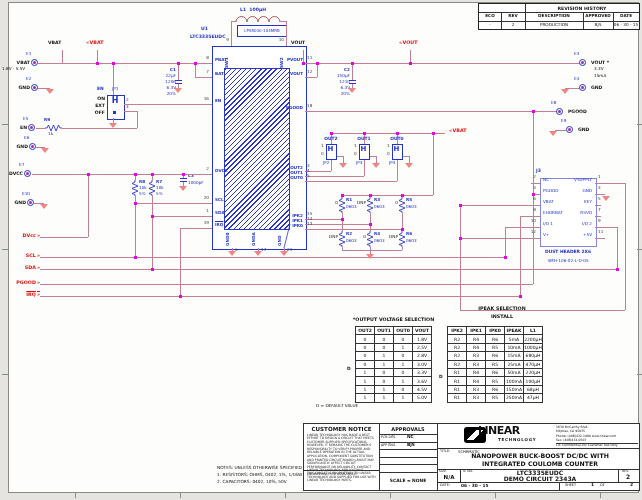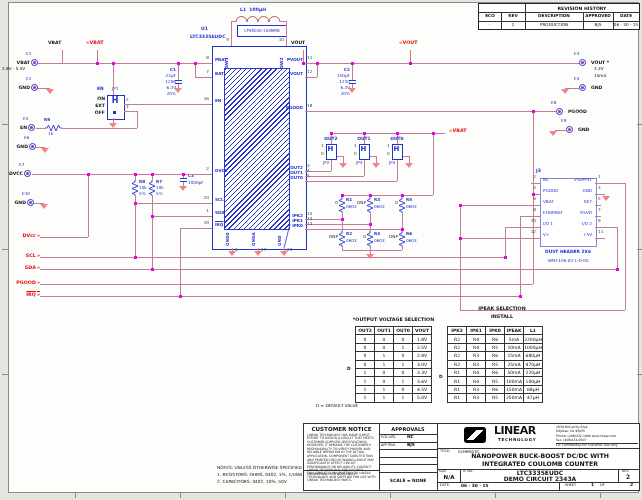--- a/index.html
+++ b/index.html
@@ -303,21 +303,21 @@
     <div class="tbline" style="left:75px;top:47.5px;width:58px;height:0.5px;"></div>
     <div class="t" style="left:77px;top:12px;font-size:3.3px;">PCB DES.</div>
     <div class="t" style="left:103px;top:11px;font-size:4.3px;font-weight:bold;">NC</div>
     <div class="t" style="left:77px;top:19.5px;font-size:3.3px;">APP ENG.</div>
     <div class="t" style="left:103px;top:18.5px;font-size:4.3px;font-weight:bold;">BJS</div>
     <div class="t" style="left:75px;top:55px;width:58px;text-align:center;font-size:4.4px;font-weight:bold;">SCALE = NONE</div>
 
     <div class="abs" style="left:160px;top:3px;width:22px;height:16px;background:#000;border-radius:3px;">
       <div class="abs" style="left:3px;top:3px;width:16px;height:10px;background:linear-gradient(135deg,#000 38%,#fff 38%,#fff 62%,#000 62%);"></div>
     </div>
-    <div class="t" style="left:190px;top:1px;font-size:11px;font-weight:bold;letter-spacing:-0.5px;">LINEAR</div>
+    <div class="t" style="left:174px;top:1px;font-size:11px;font-weight:bold;letter-spacing:-0.5px;">LINEAR</div>
     <div class="t" style="left:194px;top:13.5px;font-size:4px;font-weight:bold;letter-spacing:0.8px;">TECHNOLOGY</div>
     <div class="t" style="left:252px;top:2px;font-size:3.1px;">1630 McCarthy Blvd.</div>
     <div class="t" style="left:252px;top:6.4px;font-size:3.1px;">Milpitas, CA 95035</div>
     <div class="t" style="left:252px;top:10.8px;font-size:3.1px;">Phone: (408)432-1900   www.linear.com</div>
     <div class="t" style="left:252px;top:15.2px;font-size:3.1px;">Fax: (408)434-0507</div>
     <div class="tbline" style="left:252px;top:19.4px;width:82px;height:0.4px;"></div>
     <div class="t" style="left:252px;top:20.2px;font-size:3.1px;">LTC Confidential-For Customer Use Only</div>
 
     <div class="tbline" style="left:133px;top:24px;width:202px;height:0.6px;"></div>
     <div class="t" style="left:136px;top:25.5px;font-size:3.4px;">TITLE:</div>

